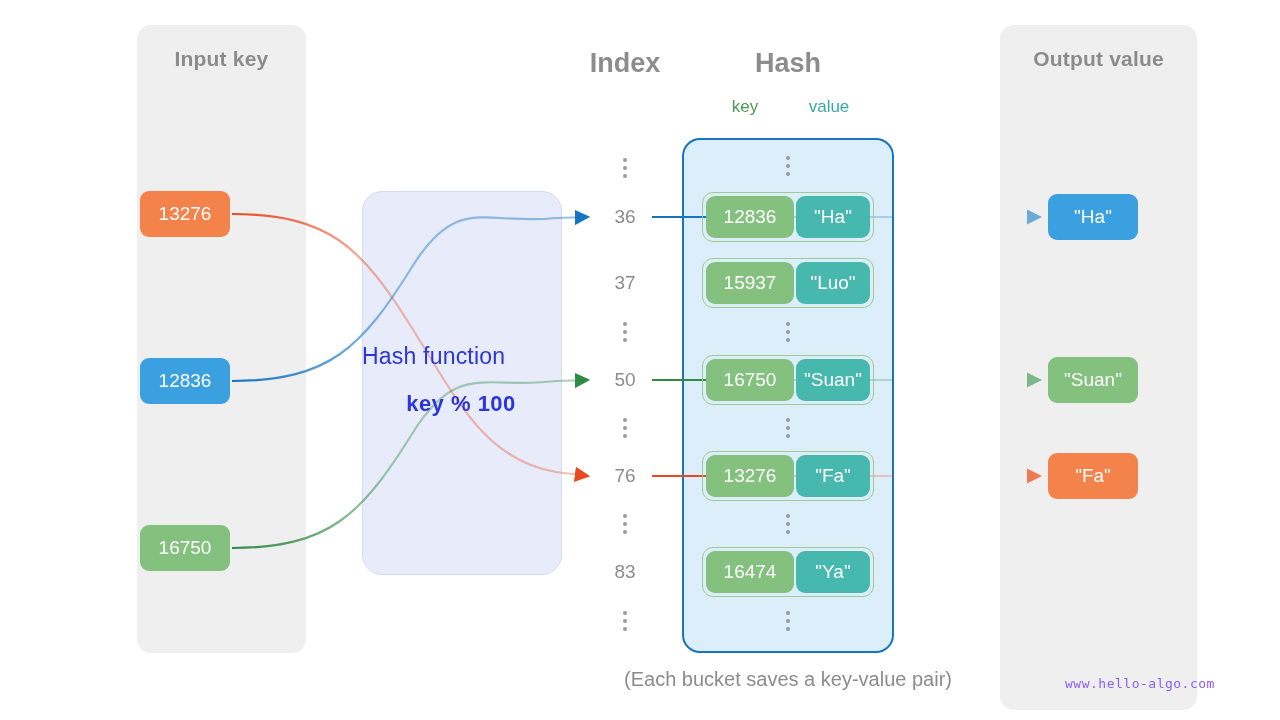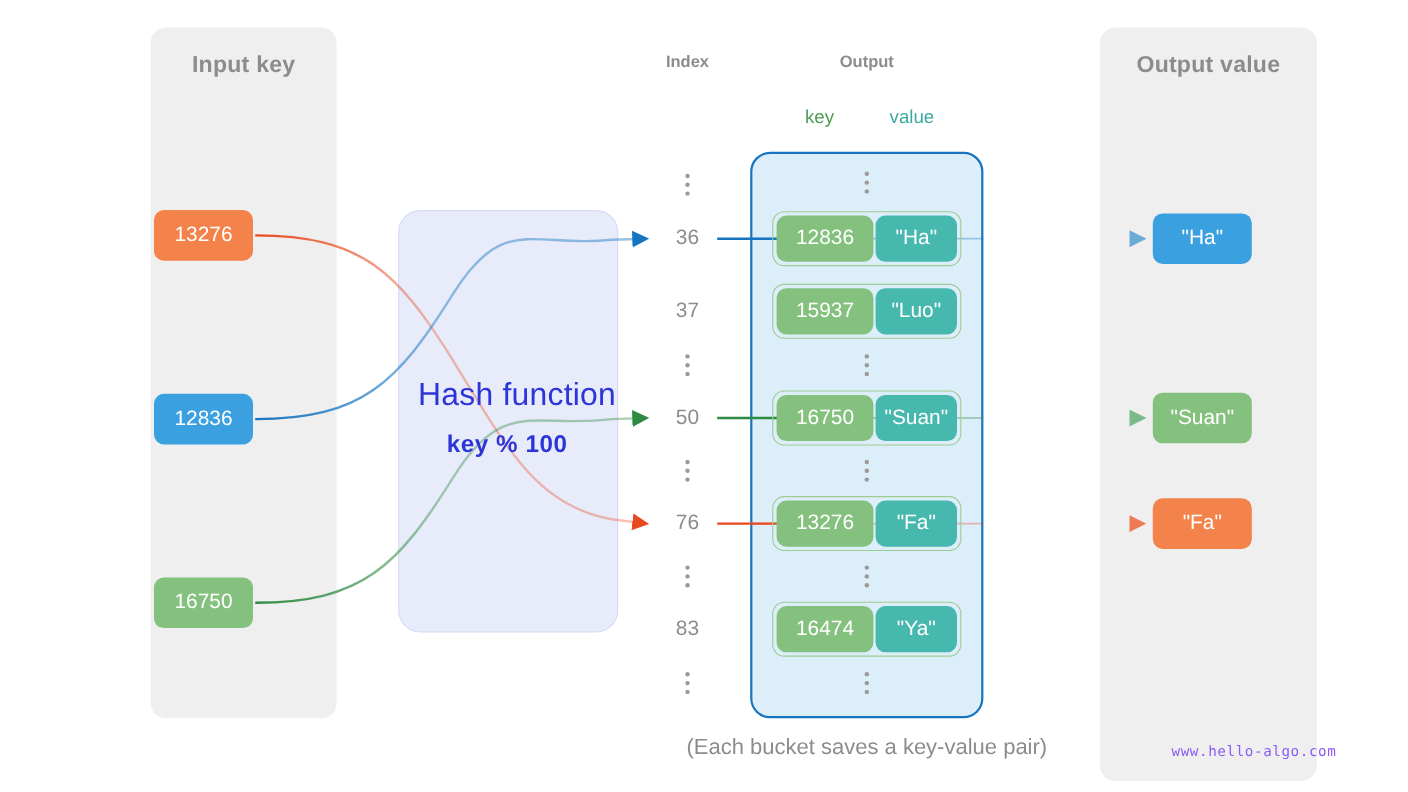--- a/index.html
+++ b/index.html
@@ -45,22 +45,22 @@
     left: 362px; top: 191px;
     width: 198px; height: 382px;
     background: #e8ebfa;
     border: 1.5px solid #d5dbf5;
     border-radius: 20px;
   }
   #hash-label {
     position: absolute;
     left: 362px; top: 343px;
     width: 198px;
-    text-align: right;
-    font-size: 29px;
+    text-align: left;
+    font-size: 23px;
     color: #2b35d8;
     letter-spacing: .2px;
     z-index: 6;
   }
   #hash-formula {
     position: absolute;
     left: 362px; top: 391px;
     width: 198px;
     text-align: center;
     font-size: 22px;
@@ -77,21 +77,21 @@
     width: 212px; height: 515px;
     background: #ddeefb;
     border: 2.5px solid #1775c0;
     border-radius: 18px;
     box-sizing: border-box;
   }
 
   
   .col-head {
     position: absolute;
-    font-size: 15px;
+    font-size: 27px;
     font-weight: bold;
     color: #8c8c8c;
     text-align: center;
   }
   #head-index { left: 565px; top: 48px; width: 120px; }
   #head-array { left: 728px; top: 48px; width: 120px; }
 
   .sub-head {
     position: absolute;
     font-size: 17px;
@@ -299,21 +299,21 @@
     </g>
 
     <g>
       <path d="M876,217 L1040,217" fill="none" stroke="url(#g-blue-out)" stroke-width="2.2" marker-end="url(#ah-blue-l)"></path>
       <path d="M876,380 L1040,380" fill="none" stroke="url(#g-green-out)" stroke-width="2.2" marker-end="url(#ah-green-l)"></path>
       <path d="M876,476 L1040,476" fill="none" stroke="url(#g-orange-out)" stroke-width="2.2" marker-end="url(#ah-orange-l)"></path>
     </g>
   </svg>
 
   <div class="col-head" id="head-index">Index</div>
-  <div class="col-head" id="head-array">Output</div>
+  <div class="col-head" id="head-array">Hash</div>
   <div class="sub-head" id="head-key">key</div>
   <div class="sub-head" id="head-value">value</div>
 
   <div id="hash-label">Hash function</div>
   <div id="hash-formula">key % 100</div>
 
   <div id="input-chips">
       <div class="chip chip-in" style="top: 214px; background: rgb(244, 130, 75);">13276</div>
       <div class="chip chip-in" style="top: 381px; background: rgb(58, 160, 224);">12836</div>
       <div class="chip chip-in" style="top: 548px; background: rgb(133, 193, 126);">16750</div>

